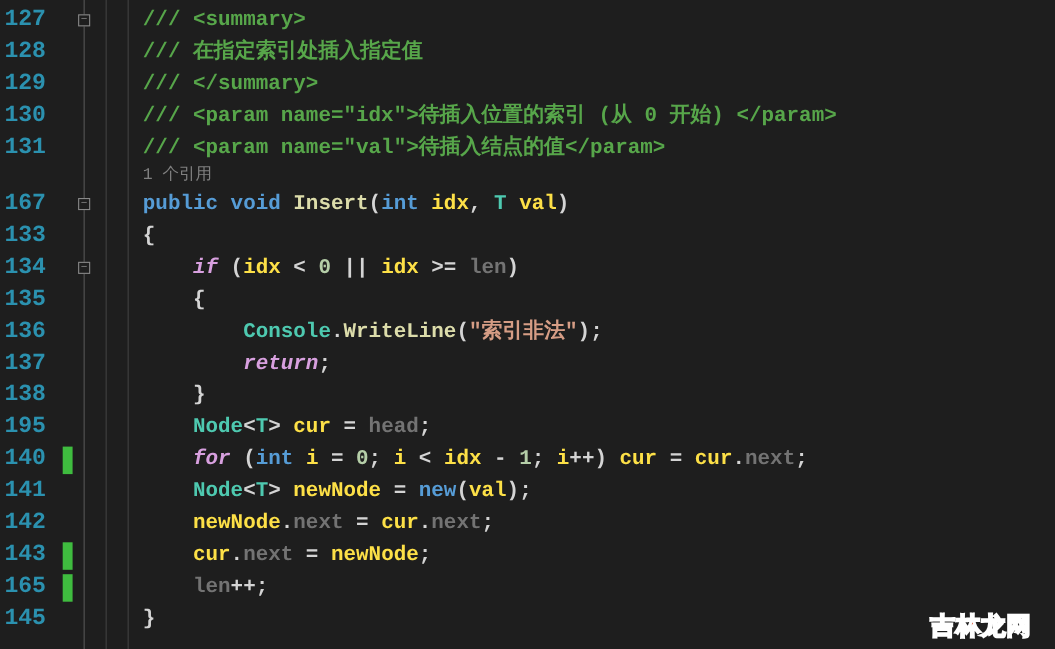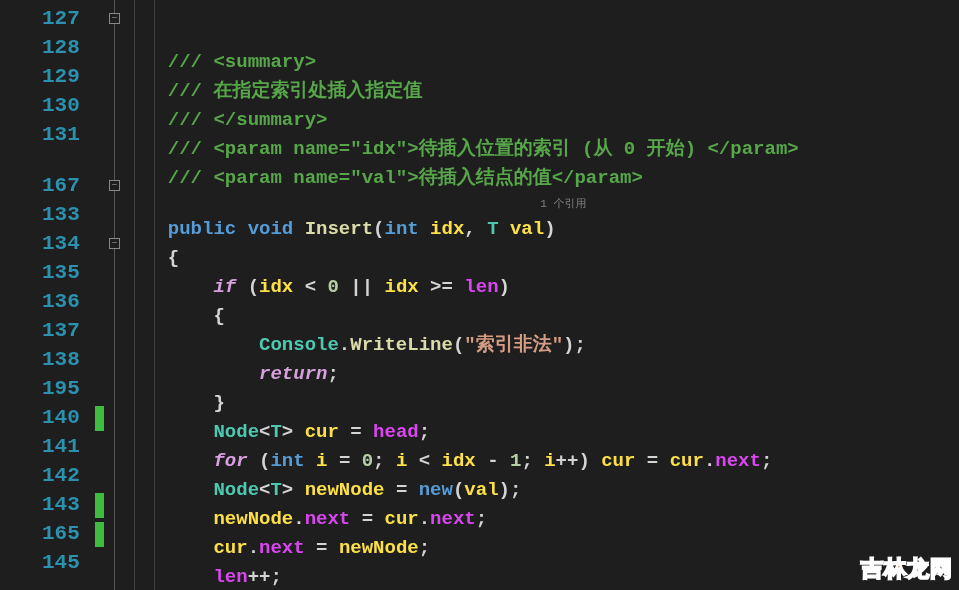--- a/index.html
+++ b/index.html
@@ -18,21 +18,20 @@
   height: 100%;
 }
 .line-numbers {
   background: #1e1e1e;
   color: #2b91af;
   text-align: right;
   padding: 4px 8px 4px 4px;
   user-select: none;
   line-height: 29px;
   font-size: 21px;
-  margin-left: 38px;
 }
 .margin-col {
   width: 18px;
   position: relative;
 }
 .change-mark {
   position: absolute;
   left: 7px;
   width: 9px;
   background: #3fbc3f;
@@ -72,45 +71,43 @@
   width: 1px;
   background: #404040;
   top: 0;
   bottom: 0;
 }
 .code-area {
   flex: 1;
   line-height: 29px;
   padding-top: 4px;
   white-space: pre;
-  margin-top: 44px;
 }
 .codelens {
-  font-size: 11px;
+  font-size: 15px;
   color: #808080;
   font-weight: normal;
   line-height: 22px;
   height: 22px;
-  text-align: center;
 }
 .row { height: 29px; }
 .c-comment { color: #57A64A; }
 .c-keyword { color: #569CD6; }
 .c-type { color: #4EC9B0; }
 .c-method { color: #DCDCAA; }
 .c-var { color: #fde047; }
-.c-field { color: #d946ef; }
+.c-field { color: #737373; }
 .c-string { color: #D69D85; }
 .c-punct { color: #d4d4d4; }
 .c-num { color: #B5CEA8; }
 .c-generic { color: #d4d4d4; }
 .c-flow { color: #D8A0DF; font-style: italic; }
 .watermark {
   position: absolute;
-  right: 6px;
+  right: 21px;
   bottom: 6px;
   font-family: "Microsoft YaHei", sans-serif;
   font-size: 22px;
   font-weight: bold;
   letter-spacing: 1px;
   pointer-events: none;
 }
 .watermark .wm-char {
   -webkit-text-stroke: 2px #fff;
 }

